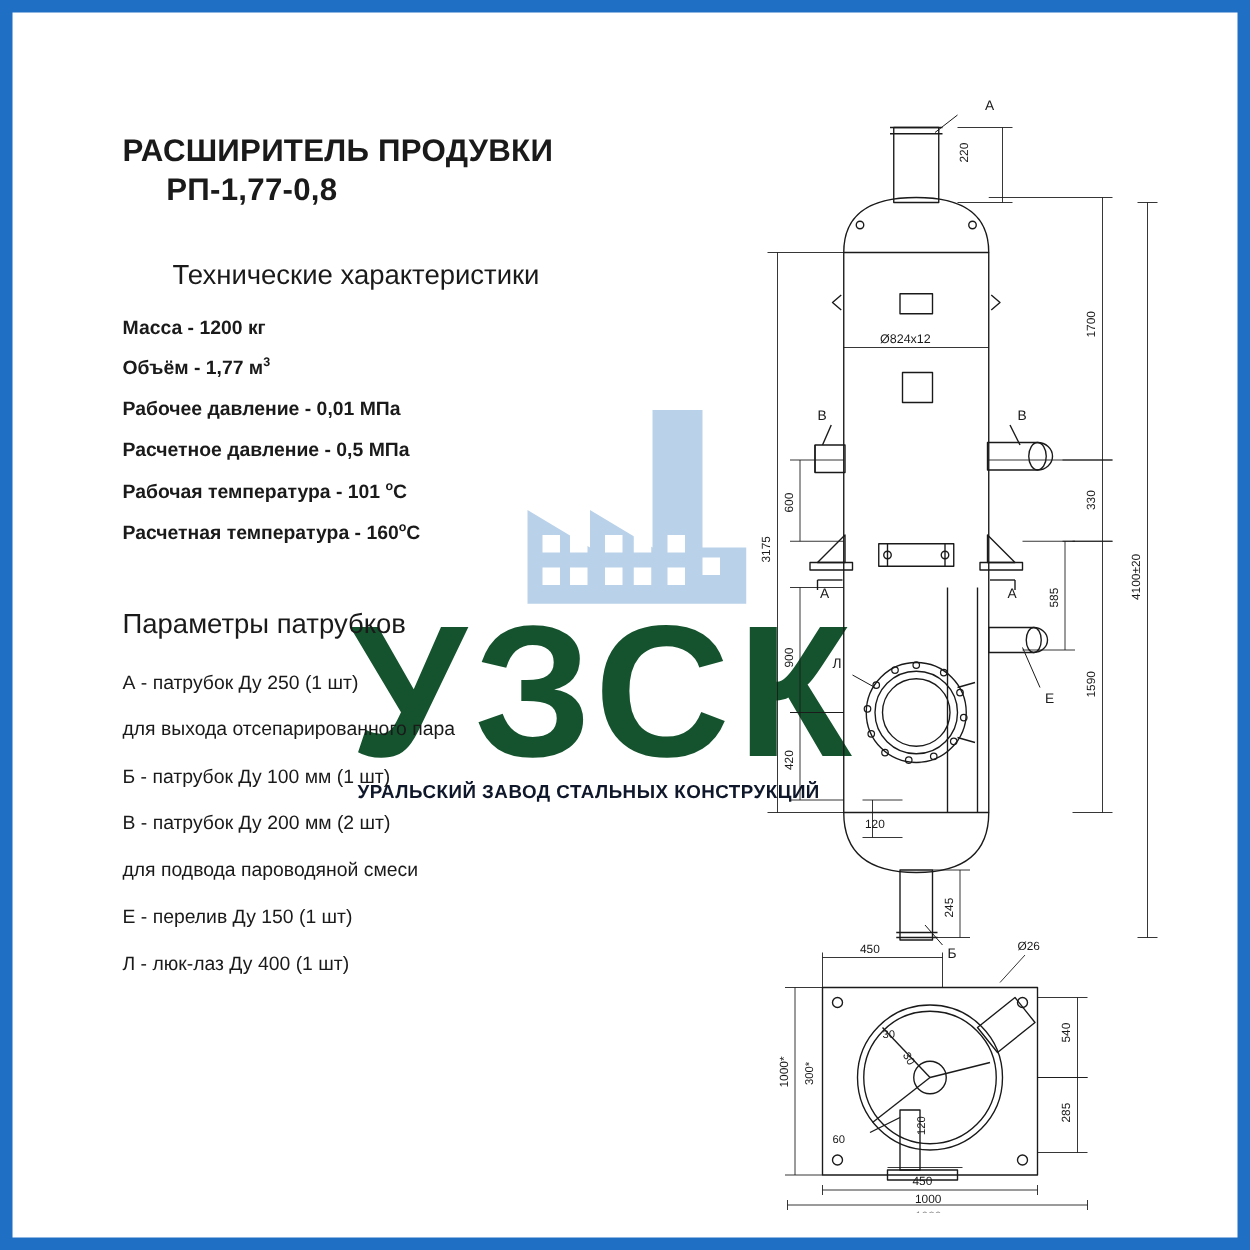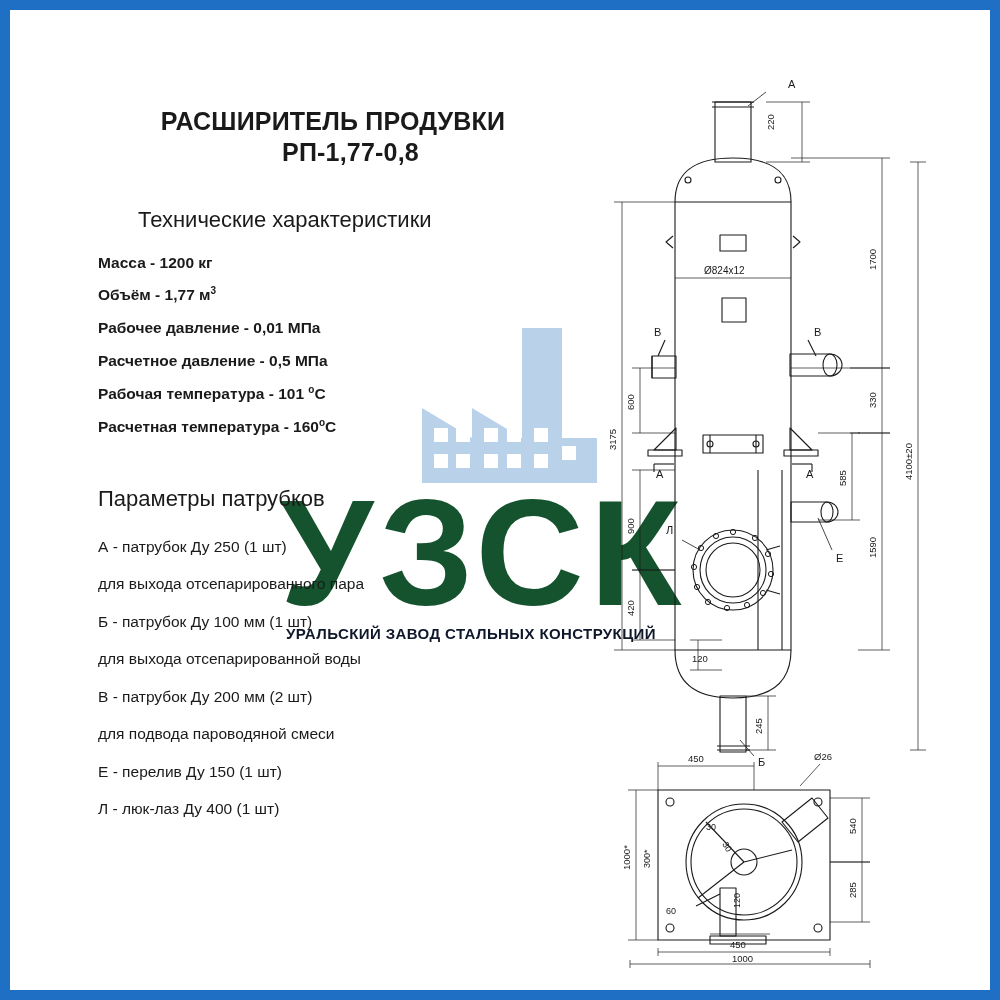--- a/index.html
+++ b/index.html
@@ -20,21 +20,20 @@
   
   .left{
     position:absolute;
     left:88px;top:96px;width:470px;
     z-index:5;
   }
   .title{
     font-size:25px;font-weight:bold;line-height:1.25;
     letter-spacing:.2px;
     margin:0 0 0 0;
-    text-align:center;
   }
   .title .l2{display:block;margin-left:35px;}
   .subhead{
     font-size:22px;font-weight:normal;
     margin-top:38px;margin-bottom:10px;margin-left:40px;
   }
   .spec{
     font-size:15.5px;
     line-height:2.12;
     margin-top:14px;
@@ -112,21 +111,20 @@
       <div><span>Рабочая температура - 101 </span><span class="sup">o</span><span>C</span></div>
       <div><span>Расчетная температура - 160</span><span class="sup">o</span><span>C</span></div>
     </div>
 
     <div class="subhead2">Параметры патрубков</div>
 
     <div class="nozzles">
       <div>А - патрубок Ду 250 (1 шт)</div>
       <div>для выхода отсепарированного пара</div>
       <div>Б - патрубок Ду 100 мм (1 шт)</div>
-      <div>для выхода отсепарированной воды</div>
       <div>В - патрубок Ду 200 мм (2 шт)</div>
       <div>для подвода пароводяной смеси</div>
       <div>Е - перелив Ду 150 (1 шт)</div>
       <div>Л - люк-лаз Ду 400 (1 шт)</div>
     </div>
   </div>
 
   <div class="wm">
     <svg class="wm-factory" width="190" height="160" viewBox="0 0 190 160">
       <path d="M10 155 L10 80 L60 110 L60 80 L110 110 L110 0 L150 0 L150 110 L185 110 L185 155 Z" fill="#b9d2ea"></path>

